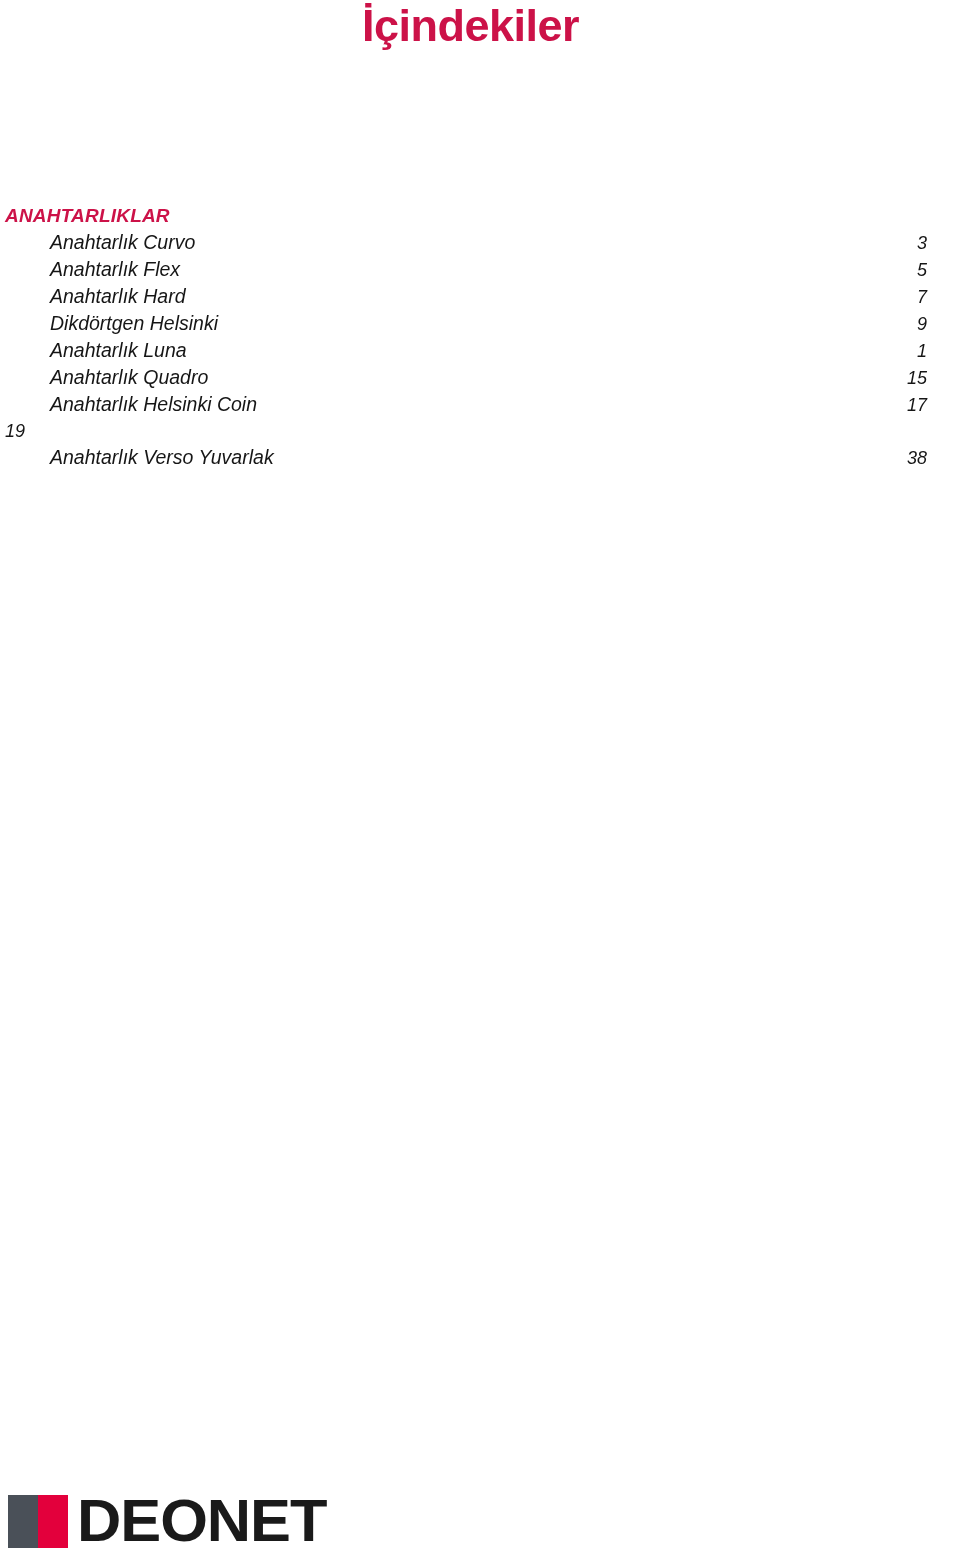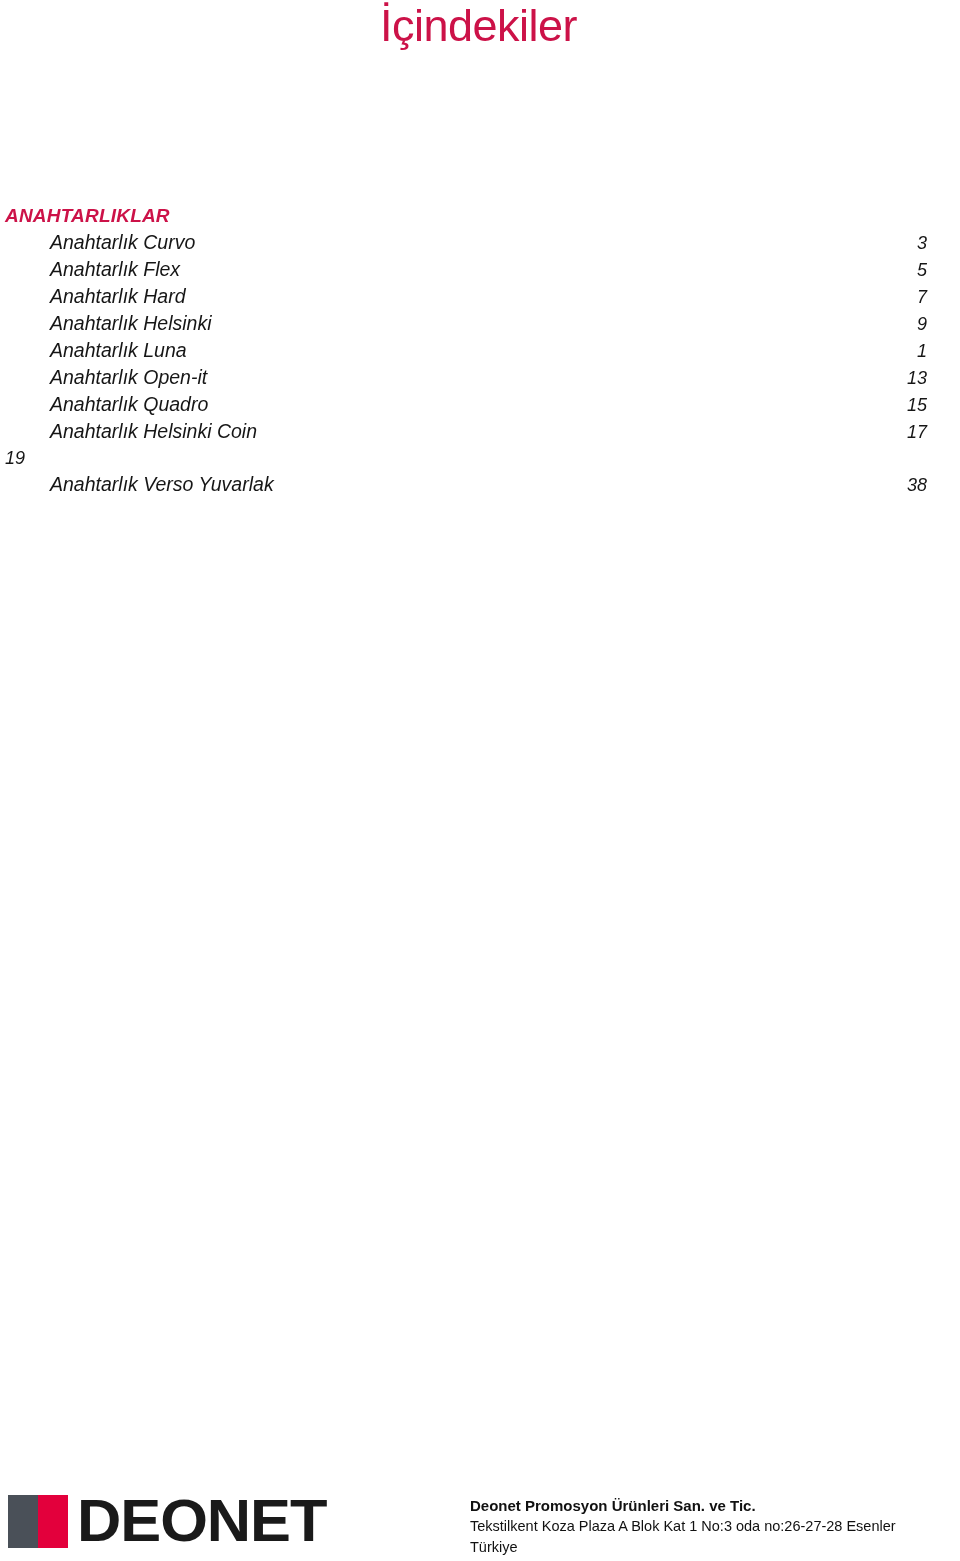--- a/index.html
+++ b/index.html
@@ -15,24 +15,24 @@
     position: relative;
     width: 960px;
     height: 1561px;
     background: #ffffff;
     overflow: hidden;
   }
 
   
   #doc-title {
     position: absolute;
-    left: 380px;
+    left: 362px;
     top: 2px;
     font-size: 45px;
-    font-weight: normal;
+    font-weight: bold;
     color: #cc1248;
     letter-spacing: -0.5px;
     line-height: 1.08;
     white-space: nowrap;
   }
 
   
   #toc {
     position: absolute;
     left: 5px;
@@ -150,30 +150,26 @@
         </div>
         <div class="toc-row">
           <span class="toc-label">Anahtarlık Flex</span>
           <span class="toc-page">5</span>
         </div>
         <div class="toc-row">
           <span class="toc-label">Anahtarlık Hard</span>
           <span class="toc-page">7</span>
         </div>
         <div class="toc-row">
-          <span class="toc-label">Anahtarlık Helsinki</span>
+          <span class="toc-label">Dikdörtgen Helsinki</span>
           <span class="toc-page">9</span>
         </div>
         <div class="toc-row">
           <span class="toc-label">Anahtarlık Luna</span>
           <span class="toc-page">1</span>
-        </div>
-        <div class="toc-row">
-          <span class="toc-label">Anahtarlık Open-it</span>
-          <span class="toc-page">13</span>
         </div>
         <div class="toc-row">
           <span class="toc-label">Anahtarlık Quadro</span>
           <span class="toc-page">15</span>
         </div>
         <div class="toc-row">
           <span class="toc-label">Anahtarlık Helsinki Coin</span>
           <span class="toc-page">17</span>
         </div>
         <div class="toc-row">
@@ -189,21 +185,16 @@
   <div id="footer">
 
     <div id="brand-logo">
       <div class="logo-marks">
         <div class="logo-square-gray"></div>
         <div class="logo-square-red"></div>
       </div>
       <div class="logo-wordmark">DEONET</div>
     </div>
 
-    <div id="company-info">
-      <div class="company-name">Deonet Promosyon Ürünleri San. ve Tic.</div>
-      <div class="company-address">Tekstilkent Koza Plaza A Blok Kat 1 No:3 oda no:26-27-28 Esenler</div>
-      <div class="company-country">Türkiye</div>
-    </div>
 
   </div>
 
 </div>
 
 </body></html>

